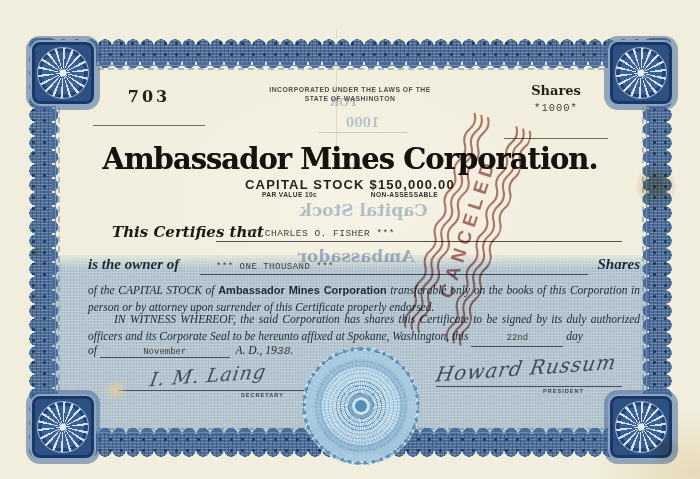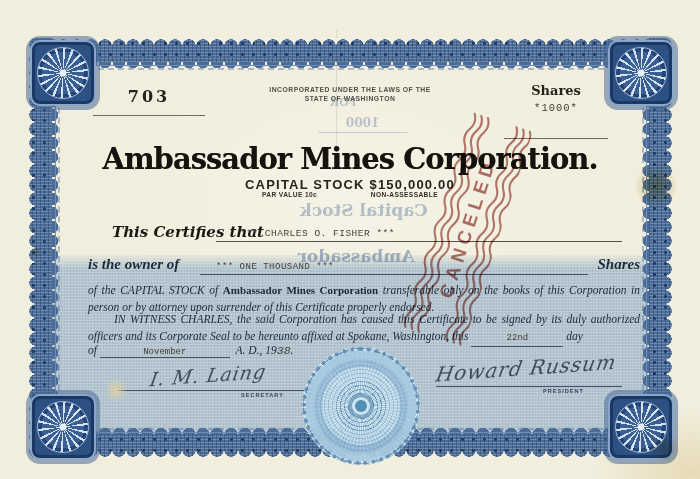--- a/index.html
+++ b/index.html
@@ -63,21 +63,21 @@
   .ghost{position:absolute;z-index:2;transform:scaleX(-1);color:rgba(105,130,165,.42);
     font-family:"DejaVu Serif",serif;font-weight:bold;pointer-events:none;}
   .ghost-for{left:330px;top:96px;font-size:11px;}
   .ghost-1000{left:318px;top:116px;font-size:12px;border-bottom:1px solid rgba(105,130,165,.35);padding:0 28px 2px;}
   .ghost-capital{left:300px;top:200px;font-size:17px;color:rgba(110,138,172,.5);}
   .ghost-amb{left:298px;top:246px;font-size:17px;color:rgba(90,118,155,.55);}
   
   .number-block{position:absolute;left:93px;top:83px;width:112px;text-align:center;z-index:4;color:#26231c;}
   .shares-block{position:absolute;left:504px;top:83px;width:104px;text-align:center;z-index:4;color:#26231c;}
   .hdr-label{font-family:"DejaVu Serif",serif;font-weight:bold;font-size:13px;}
-  .hdr-value{margin-top:4px;border-bottom:1px solid #6e6a5c;padding-bottom:9px;
+  .hdr-value{margin-top:4px;border-bottom:1px solid #6e6a5c;padding-bottom:19px;
     font-family:"DejaVu Serif",serif;font-weight:bold;font-size:16px;letter-spacing:3px;}
   .hdr-value.typed{font-family:"Liberation Mono",monospace;font-weight:normal;font-size:10.5px;letter-spacing:1px;color:#44403a;padding-bottom:24px;}
   .incorporated{position:absolute;left:245px;top:86px;width:210px;text-align:center;z-index:4;
     font-family:"Liberation Sans",sans-serif;font-weight:bold;font-size:6.8px;line-height:8.5px;letter-spacing:.5px;color:#514e46;}
   
   .title{position:absolute;left:0;top:142px;width:700px;text-align:center;z-index:4;
     font-family:"DejaVu Serif",serif;font-weight:bold;font-size:29px;letter-spacing:-1px;color:#16130f;
     text-shadow:0 0 .5px rgba(20,15,10,.6);}
   .capital-line{position:absolute;left:0;top:177px;width:700px;text-align:center;z-index:4;
     font-family:"Liberation Sans",sans-serif;font-weight:bold;font-size:13px;letter-spacing:1.2px;color:#26231d;}
@@ -93,21 +93,21 @@
   .owner-row{position:absolute;left:88px;top:256px;width:552px;height:24px;z-index:4;text-align:center;}
   .owner-label{position:absolute;left:0;top:0;font-family:"Liberation Serif",serif;font-style:italic;font-weight:bold;font-size:15px;color:#1e2a38;}
   .owner-line{position:absolute;left:112px;right:52px;top:18px;border-top:1px solid #3e4c5c;}
   .owner-amount{position:absolute;left:128px;top:6px;font-size:9px;letter-spacing:.5px;}
   .shares-word{position:absolute;right:0;top:0;font-family:"Liberation Serif",serif;font-style:italic;font-weight:bold;font-size:15px;color:#1e2a38;}
   
   .para{position:absolute;left:88px;width:552px;z-index:4;font-family:"Liberation Serif",serif;font-style:italic;
     font-size:11.5px;line-height:16.5px;color:#1e2936;text-align:justify;margin:0;}
   .para1{top:282px;}
   .para2{top:311px;text-indent:26px;}
-  .corp-inline{font-family:Liberation Serif, serif;font-weight:bold;font-style:normal;font-size:11px;}
+  .corp-inline{font-family:Liberation Sans, sans-serif;font-weight:bold;font-style:normal;font-size:11px;}
   .blank{display:inline-block;border-bottom:1px solid #3e4c5c;text-align:center;font-style:normal;text-indent:0;}
   .blank .typed{font-size:9px;}
   .day-blank{width:92px;}
   .month-blank{width:130px;}
   .date-line{position:absolute;left:88px;top:344px;z-index:4;font-family:"Liberation Serif",serif;font-style:italic;
     font-size:11.5px;color:#1e2936;}
   
   .sig-script{position:absolute;z-index:5;font-family:"DejaVu Serif",serif;font-style:italic;color:#2b3646;
     transform:rotate(-4deg) skewX(-14deg);letter-spacing:1px;opacity:.85;}
   .sig-sec{left:150px;top:364px;font-size:19px;}
@@ -189,21 +189,21 @@
 
   <div class="owner-row">
     <span class="owner-label">is the owner of</span>
     <span class="owner-line"></span>
     <span class="owner-amount typed">*** ONE THOUSAND ***</span>
     <span class="shares-word">Shares</span>
   </div>
 
   <p class="para para1"><span>of the CAPITAL STOCK of</span> <span class="corp-inline">Ambassador Mines Corporation</span> <span>transferable only on the books of this Corporation in person or by attorney upon surrender of this Certificate properly endorsed.</span></p>
 
-  <p class="para para2"><span>IN WITNESS CHARLES, the said Corporation has caused this Certificate to be signed by its duly authorized officers and its Corporate Seal to be hereunto affixed at Spokane, Washington, this</span> <span class="blank day-blank"><span class="typed">22nd</span></span> <span>day</span></p>
+  <p class="para para2"><span>IN WITNESS WHEREOF, the said Corporation has shares this Certificate to be signed by its duly authorized officers and its Corporate Seal to be hereunto affixed at Spokane, Washington, this</span> <span class="blank day-blank"><span class="typed">22nd</span></span> <span>day</span></p>
 
   <div class="date-line"><span>of</span> <span class="blank month-blank"><span class="typed">November</span></span>&nbsp;&nbsp;<span>A. D., 19</span><span class="typed">38</span><span>.</span></div>
 
   <span class="sig-script sig-sec">I. M. Laing</span>
   <span class="sig-line sig-line-sec"></span>
   <span class="sig-label lab-sec">SECRETARY</span>
 
   <span class="sig-script sig-pres">Howard Russum</span>
   <span class="sig-line sig-line-pres"></span>
   <span class="sig-label lab-pres">PRESIDENT</span>

